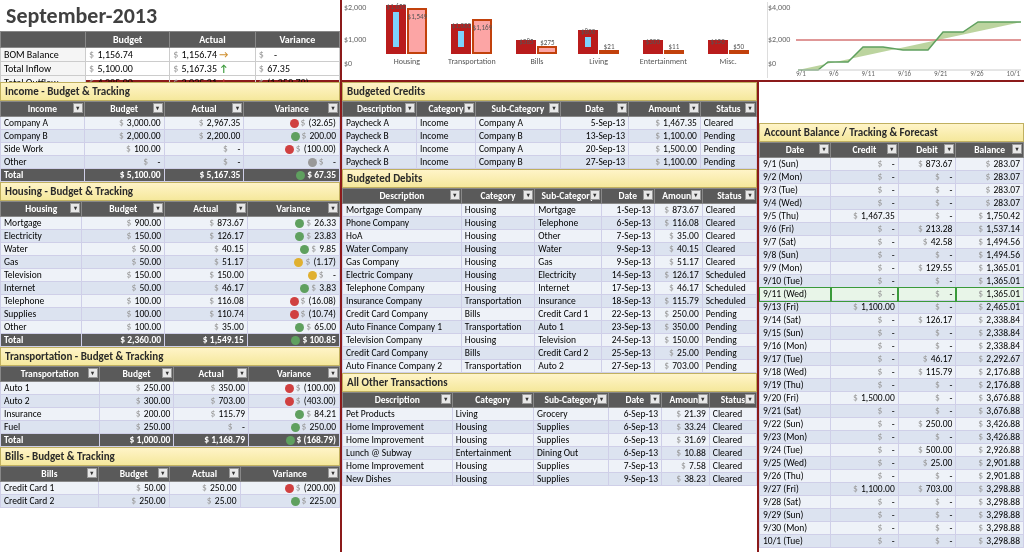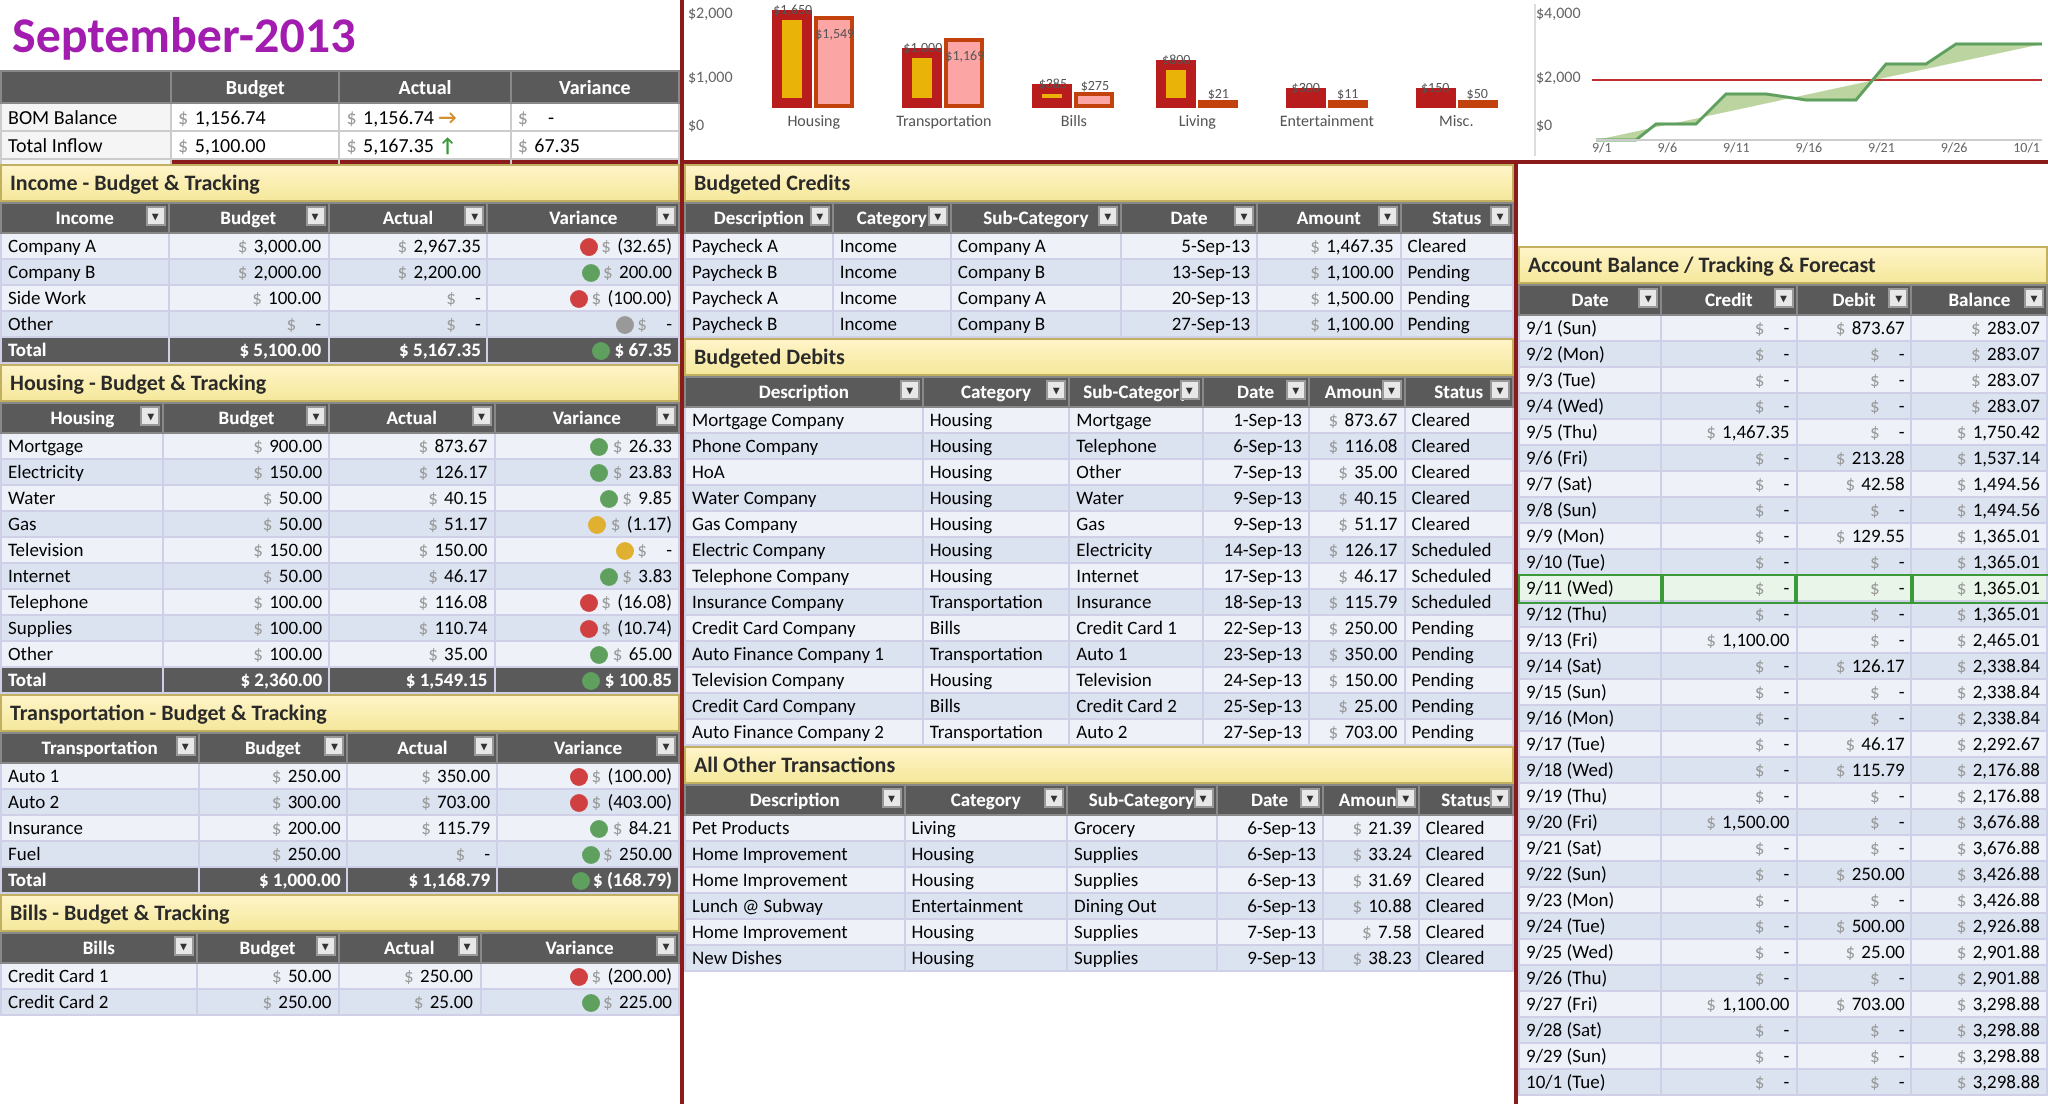--- a/index.html
+++ b/index.html
@@ -1,33 +1,33 @@
 <!DOCTYPE html>
 <html><head>
 <meta charset="utf-8">
 <style>
   * { box-sizing: border-box; margin: 0; padding: 0; }
   body { font-family: Calibri, Arial, sans-serif; font-size: 10px; background: #fff; width: 1024px; height: 552px; overflow: hidden; display: flex; flex-direction: column; }
   .top { display: flex; height: 82px; border-bottom: 2px solid #8b1a1a; }
   .top-left { width: 342px; border-right: 2px solid #8b1a1a; }
-  .title { font-size: 25px; font-weight: bold; color: #a21caf; padding: 2px 6px; border-radius: 12px; }
+  .title { font-size: 22px; font-weight: bold; color: #404040; padding: 2px 6px; border-radius: 12px; }
   .summ { width: 100%; border-collapse: collapse; font-size: 10px; }
   .summ th { background: #5a5a5a; color: #fff; font-weight: bold; text-align: center; padding: 1px 2px; border: 1px solid #888; }
   .summ td { padding: 0 3px; border: 1px solid #ccc; text-align: left; }
   .summ td:first-child { text-align: left; background: #f5f5f5; }
   .summ tr.diff td { background: #5a5a5a; color: #fff; font-weight: bold; }
   .charts { flex: 1; display: flex; gap: 4px; padding: 2px; }
   .chart1 { flex: 1.4; position: relative; }
   .chart2 { width: 255px; position: relative; border-left: 1px solid #ddd; }
   .axis-label { position: absolute; font-size: 8px; color: #666; }
   .bars { position: absolute; bottom: 12px; left: 32px; right: 4px; top: 2px; display: flex; align-items: flex-end; justify-content: space-around; }
   .bar-group { display: flex; flex-direction: column; align-items: center; }
   .bar-pair { display: flex; align-items: flex-end; gap: 1px; }
   .bar { width: 20px; position: relative; }
-  .bar.b { background: #eab308; border: 5px solid #b91c1c; margin-top: 44px; }
+  .bar.b { background: #7dd3fc; border: 7px solid #b91c1c; margin-top: 44px; }
   .bar.a { background: #fca5a5; border: 2px solid #c2410c; }
   .bar-val { position: absolute; top: -10px; left: 50%; transform: translateX(-50%); font-size: 7px; color: #555; white-space: nowrap; }
   .bar-lbl { font-size: 8px; color: #555; margin-top: 2px; }
   .main { flex: 1; display: flex; overflow: hidden; }
   .col { overflow: hidden; }
   .col1 { width: 342px; border-right: 2px solid #8b1a1a; }
   .col2 { flex: 1; border-right: 2px solid #8b1a1a; }
   .col3 { width: 265px; margin-top: 41px; }
   .sect-title { background: linear-gradient(#fff4c8, #f5e89c); font-weight: bold; font-size: 11px; color: #2a2a2a; padding: 2px 4px; border: 1px solid #c0b060; }
   .tbl { width: 100%; border-collapse: collapse; font-size: 9.5px; }
@@ -659,26 +659,20 @@
             <td class="cur"><span class="dsym">$</span>&nbsp;&nbsp;&nbsp;&nbsp;-</td>
             <td class="cur"><span class="dsym">$</span>&nbsp;1,365.01</td>
           </tr>
           <tr class="hl">
             <td>9/11 (Wed)</td>
             <td class="cur"><span class="dsym">$</span>&nbsp;&nbsp;&nbsp;&nbsp;-</td>
             <td class="cur"><span class="dsym">$</span>&nbsp;&nbsp;&nbsp;&nbsp;-</td>
             <td class="cur"><span class="dsym">$</span>&nbsp;1,365.01</td>
           </tr>
           <tr class="">
-            <td>9/12 (Thu)</td>
-            <td class="cur"><span class="dsym">$</span>&nbsp;&nbsp;&nbsp;&nbsp;-</td>
-            <td class="cur"><span class="dsym">$</span>&nbsp;&nbsp;&nbsp;&nbsp;-</td>
-            <td class="cur"><span class="dsym">$</span>&nbsp;1,365.01</td>
-          </tr>
-          <tr class="">
             <td>9/13 (Fri)</td>
             <td class="cur"><span class="dsym">$</span>&nbsp;1,100.00</td>
             <td class="cur"><span class="dsym">$</span>&nbsp;&nbsp;&nbsp;&nbsp;-</td>
             <td class="cur"><span class="dsym">$</span>&nbsp;2,465.01</td>
           </tr>
           <tr class="">
             <td>9/14 (Sat)</td>
             <td class="cur"><span class="dsym">$</span>&nbsp;&nbsp;&nbsp;&nbsp;-</td>
             <td class="cur"><span class="dsym">$</span>&nbsp;126.17</td>
             <td class="cur"><span class="dsym">$</span>&nbsp;2,338.84</td>
@@ -762,20 +756,26 @@
             <td class="cur"><span class="dsym">$</span>&nbsp;3,298.88</td>
           </tr>
           <tr class="">
             <td>9/28 (Sat)</td>
             <td class="cur"><span class="dsym">$</span>&nbsp;&nbsp;&nbsp;&nbsp;-</td>
             <td class="cur"><span class="dsym">$</span>&nbsp;&nbsp;&nbsp;&nbsp;-</td>
             <td class="cur"><span class="dsym">$</span>&nbsp;3,298.88</td>
           </tr>
           <tr class="">
             <td>9/29 (Sun)</td>
+            <td class="cur"><span class="dsym">$</span>&nbsp;&nbsp;&nbsp;&nbsp;-</td>
+            <td class="cur"><span class="dsym">$</span>&nbsp;&nbsp;&nbsp;&nbsp;-</td>
+            <td class="cur"><span class="dsym">$</span>&nbsp;3,298.88</td>
+          </tr>
+          <tr class="">
+            <td>9/30 (Mon)</td>
             <td class="cur"><span class="dsym">$</span>&nbsp;&nbsp;&nbsp;&nbsp;-</td>
             <td class="cur"><span class="dsym">$</span>&nbsp;&nbsp;&nbsp;&nbsp;-</td>
             <td class="cur"><span class="dsym">$</span>&nbsp;3,298.88</td>
           </tr>
           <tr class="">
             <td>10/1 (Tue)</td>
             <td class="cur"><span class="dsym">$</span>&nbsp;&nbsp;&nbsp;&nbsp;-</td>
             <td class="cur"><span class="dsym">$</span>&nbsp;&nbsp;&nbsp;&nbsp;-</td>
             <td class="cur"><span class="dsym">$</span>&nbsp;3,298.88</td>
           </tr>

